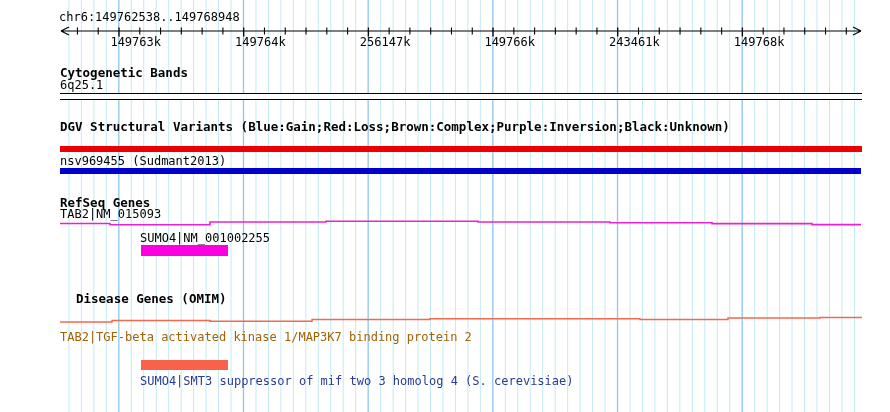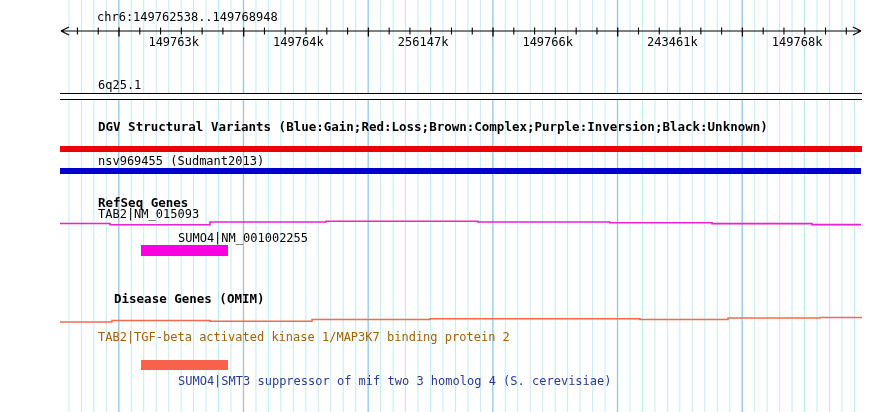--- a/index.html
+++ b/index.html
@@ -1,20 +1,20 @@
 <!DOCTYPE html>
 <html><head>
 <meta charset="utf-8">
 <style>
   html,body{margin:0;padding:0;background:#fff;}
   .screen{position:relative;width:890px;height:412px;background:#ffffff;overflow:hidden;
           font-family:"DejaVu Sans Mono",monospace;}
   .screen svg{position:absolute;left:0;top:0;}
   .abs{position:absolute;white-space:nowrap;}
-  .mono{font:12px/13px "DejaVu Sans Mono",monospace;color:#000;margin-left:38px;}
+  .mono{font:12px/13px "DejaVu Sans Mono",monospace;color:#000;}
   .bold{font-weight:bold;font-size:12.5px;}
   .tick{width:84px;text-align:right;}
   .band{background:#ffffff;border-top:1.5px solid #000;border-bottom:1.5px solid #000;box-sizing:border-box;}
   .bar{font-size:0;line-height:0;}
 </style>
 </head>
 <body>
 
 <div class="screen">
 
@@ -121,20 +121,21 @@
       <line x1="368.4" y1="27.5" x2="368.4" y2="36.5" stroke="#000000" stroke-width="1.3"></line>
       <line x1="493" y1="27.5" x2="493" y2="36.5" stroke="#000000" stroke-width="1.3"></line>
       <line x1="617.7" y1="27.5" x2="617.7" y2="36.5" stroke="#000000" stroke-width="1.3"></line>
       <line x1="742.4" y1="27.5" x2="742.4" y2="36.5" stroke="#000000" stroke-width="1.3"></line>
       <polyline points="60,223.5 110,223.5 110,224.8 210,224.8 210,222 326,222 326,221.3 478,221.3 478,222 610,222 610,222.8 712,222.8 712,223.6 812,223.6 812,224.6 861,224.6" fill="none" stroke="#ee22cc" stroke-width="1.6"></polyline>
       <polyline points="60,322 112,322 112,320.4 210,320.4 210,321.2 312,321.2 312,319.4 430,319.4 430,318.8 640,318.8 640,319.6 728,319.6 728,318 820,318 820,317.4 862,317.4" fill="none" stroke="#f4694c" stroke-width="1.5"></polyline>
     </svg>
 
   <div class="abs mono" style="left: 59px; top: 11px;">chr6:149762538..149768948</div>
 
+  <div class="abs mono bold" style="left: 60px; top: 66px;">Cytogenetic Bands</div>
   <div class="abs mono" style="left: 60px; top: 79px;">6q25.1</div>
   <div class="abs band" style="left: 60px; top: 93px; width: 802px; height: 7px;"></div>
 
   <div class="abs mono bold" style="left: 60px; top: 120px;">DGV Structural Variants (Blue:Gain;Red:Loss;Brown:Complex;Purple:Inversion;Black:Unknown)</div>
   <div class="abs bar" style="left: 60px; top: 146px; width: 802px; height: 6px; background: rgb(238, 0, 0);"></div>
   <div class="abs mono" style="left: 60px; top: 155px;">nsv969455 (Sudmant2013)</div>
   <div class="abs bar" style="left: 60px; top: 168px; width: 801px; height: 6px; background: rgb(0, 0, 204);"></div>
 
   <div class="abs mono bold" style="left: 60px; top: 196px;">RefSeq Genes</div>
   <div class="abs mono" style="left: 60px; top: 208px;">TAB2|NM_015093</div>

